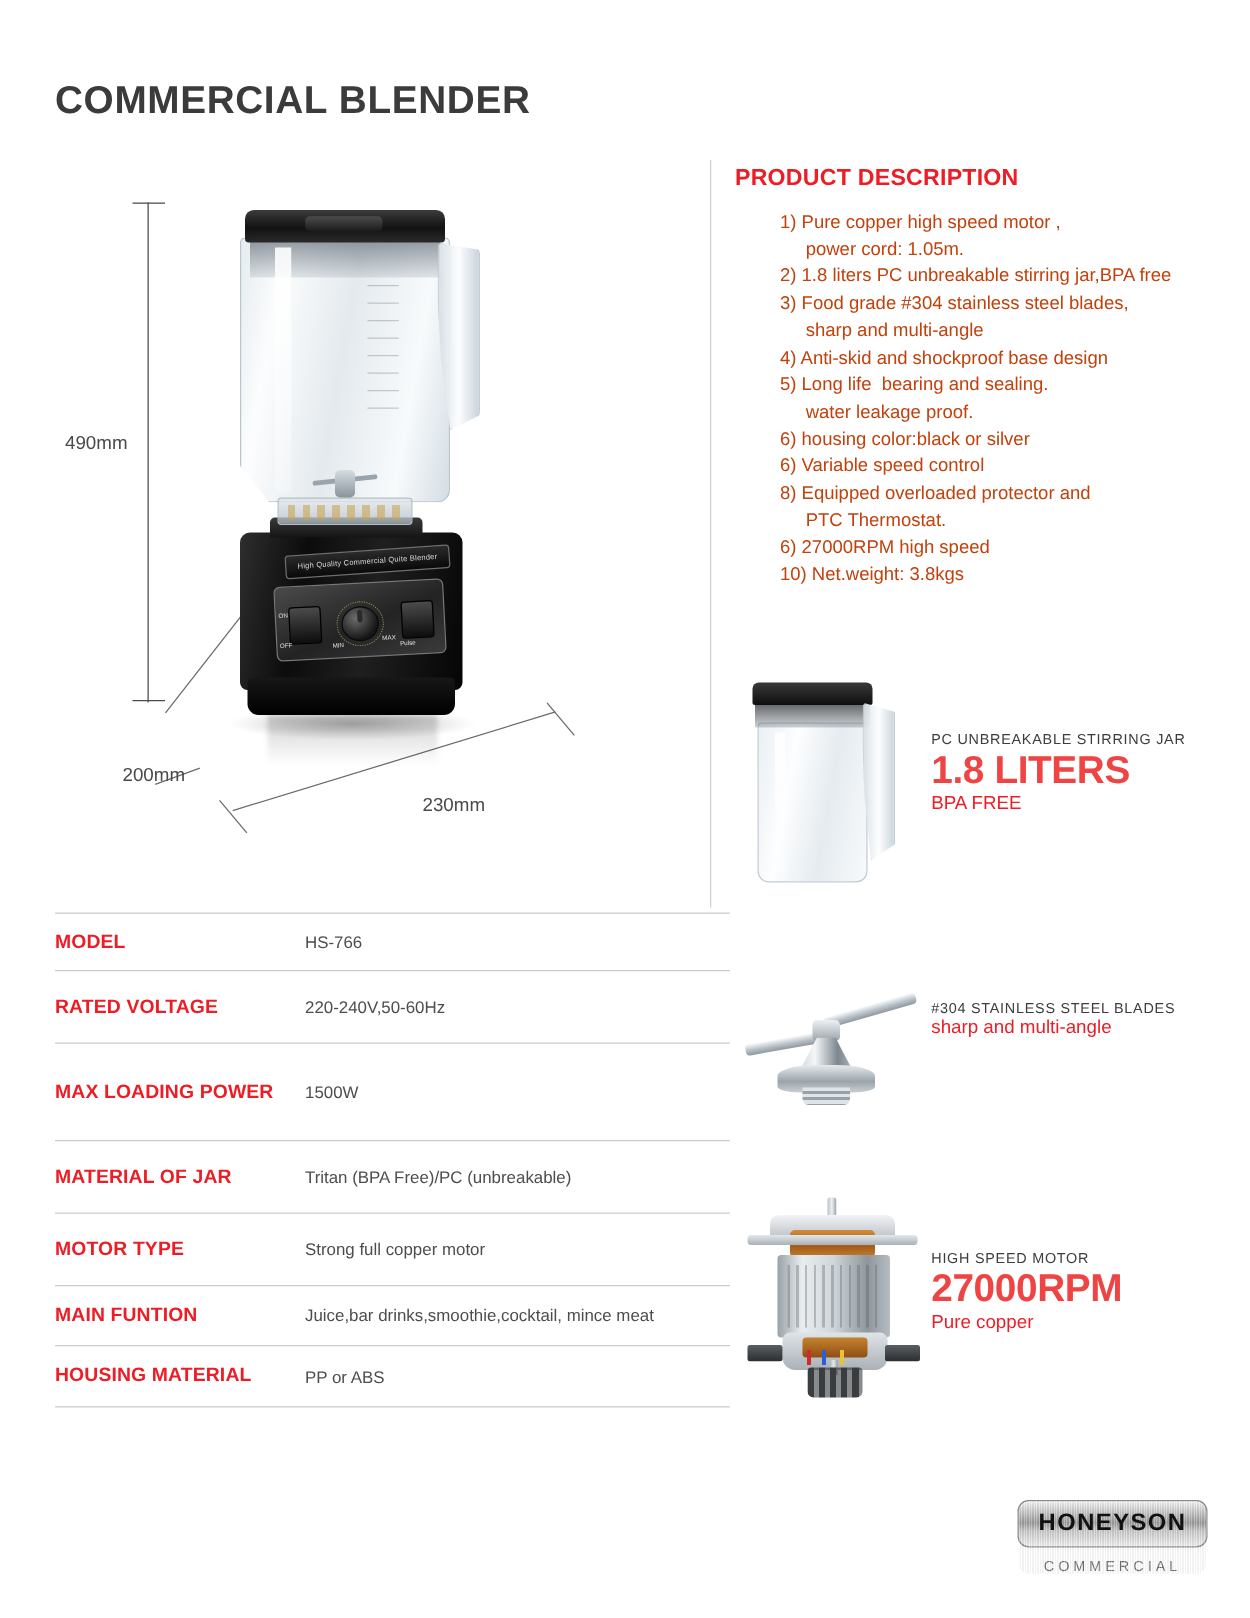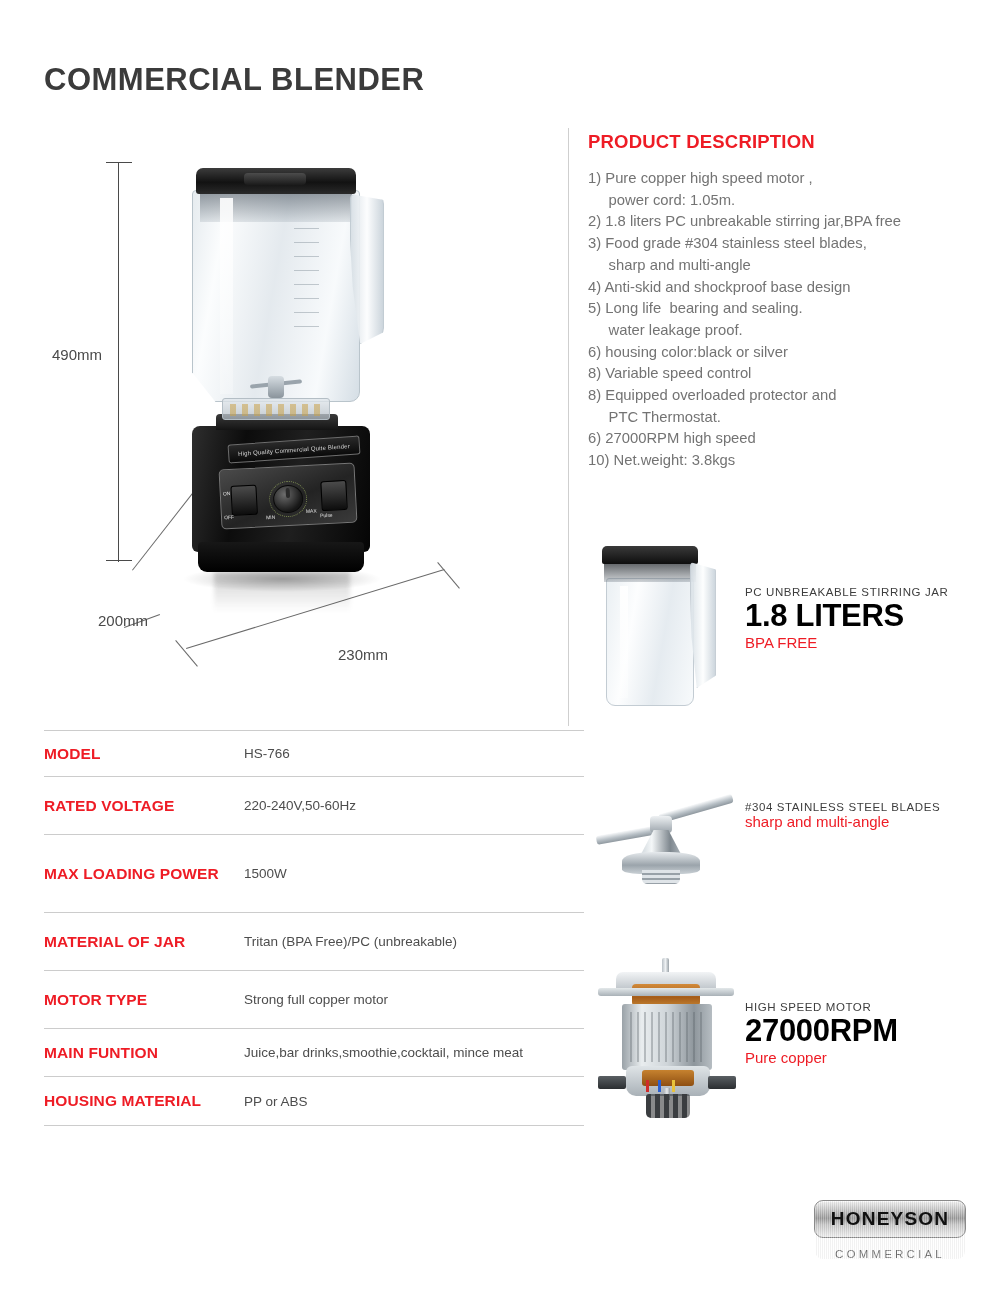--- a/index.html
+++ b/index.html
@@ -238,30 +238,31 @@
     letter-spacing: 0.2px;
   }
   .desc-list {
     position: absolute; left: 588px; top: 168px;
     width: 400px;
     list-style: none;
   }
   .desc-list li {
     font-size: 14.8px;
     line-height: 21.7px;
-    color: #737373;
+    color: #c2410c;
     white-space: pre;
+    margin-left: 36px;
   }
   .feat-text { position: absolute; }
   .feat-kicker {
     font-size: 11.5px; letter-spacing: 0.6px; color: #3d3d3d;
     white-space: nowrap;
   }
   .feat-big {
-    font-size: 31px; font-weight: bold; color: #000000;
+    font-size: 31px; font-weight: bold; color: #ef4444;
     letter-spacing: -0.3px; line-height: 36px;
     white-space: nowrap;
   }
   .feat-sub {
     font-size: 15px; font-weight: normal; color: #ee1c25;
     white-space: nowrap;
   }
 
   
   .thumb-jar { position: absolute; left: 600px; top: 546px; width: 140px; height: 175px; }
@@ -451,21 +452,21 @@
   <div class="dim-line dim-h" style="left:6px; top:410px; width:26px;"></div>
   <div class="dim-label" style="left:-48px; top:196px;">490mm</div>
 
   <div class="dim-diag" style="left:32px; top:420px; width:98px; transform: rotate(-52deg);"></div>
   <div class="dim-diag" style="left:24px; top:477px; width:38px; transform: rotate(-20deg);"></div>
   <div class="dim-label" style="left:-2px; top:462px;">200mm</div>
 
   <div class="dim-diag" style="left:86px; top:498px; width:270px; transform: rotate(-17deg);"></div>
   <div class="dim-diag" style="left:76px; top:490px; width:34px; transform: rotate(50deg);"></div>
   <div class="dim-diag" style="left:338px; top:412px; width:34px; transform: rotate(50deg);"></div>
-  <div class="dim-label" style="left:238px; top:496px;">230mm</div>
+  <div class="dim-label" style="left:238px; top:486px;">230mm</div>
 
   <div class="blender">
     <div class="base-shadow"></div>
     <div class="base-reflect"></div>
 
     <div class="jar-lid">
       <div class="jar-lid-inner"></div>
     </div>
     <div class="jar-body"></div>
     <div class="jar-top-dark"></div>
@@ -512,21 +513,21 @@
 <ul class="desc-list" id="desc-list">
     <li>1) Pure copper high speed motor ,</li>
     <li>     power cord: 1.05m.</li>
     <li>2) 1.8 liters PC unbreakable stirring jar,BPA free</li>
     <li>3) Food grade #304 stainless steel blades,</li>
     <li>     sharp and multi-angle</li>
     <li>4) Anti-skid and shockproof base design</li>
     <li>5) Long life  bearing and sealing.</li>
     <li>     water leakage proof.</li>
     <li>6) housing color:black or silver</li>
-    <li>8) Variable speed control</li>
+    <li>6) Variable speed control</li>
     <li>8) Equipped overloaded protector and</li>
     <li>     PTC Thermostat.</li>
     <li>6) 27000RPM high speed</li>
     <li>10) Net.weight: 3.8kgs</li>
   </ul>
 
 <div class="thumb-jar">
   <div class="tj-handle"></div>
   <div class="tj-lid"></div>
   <div class="tj-neck"></div>

